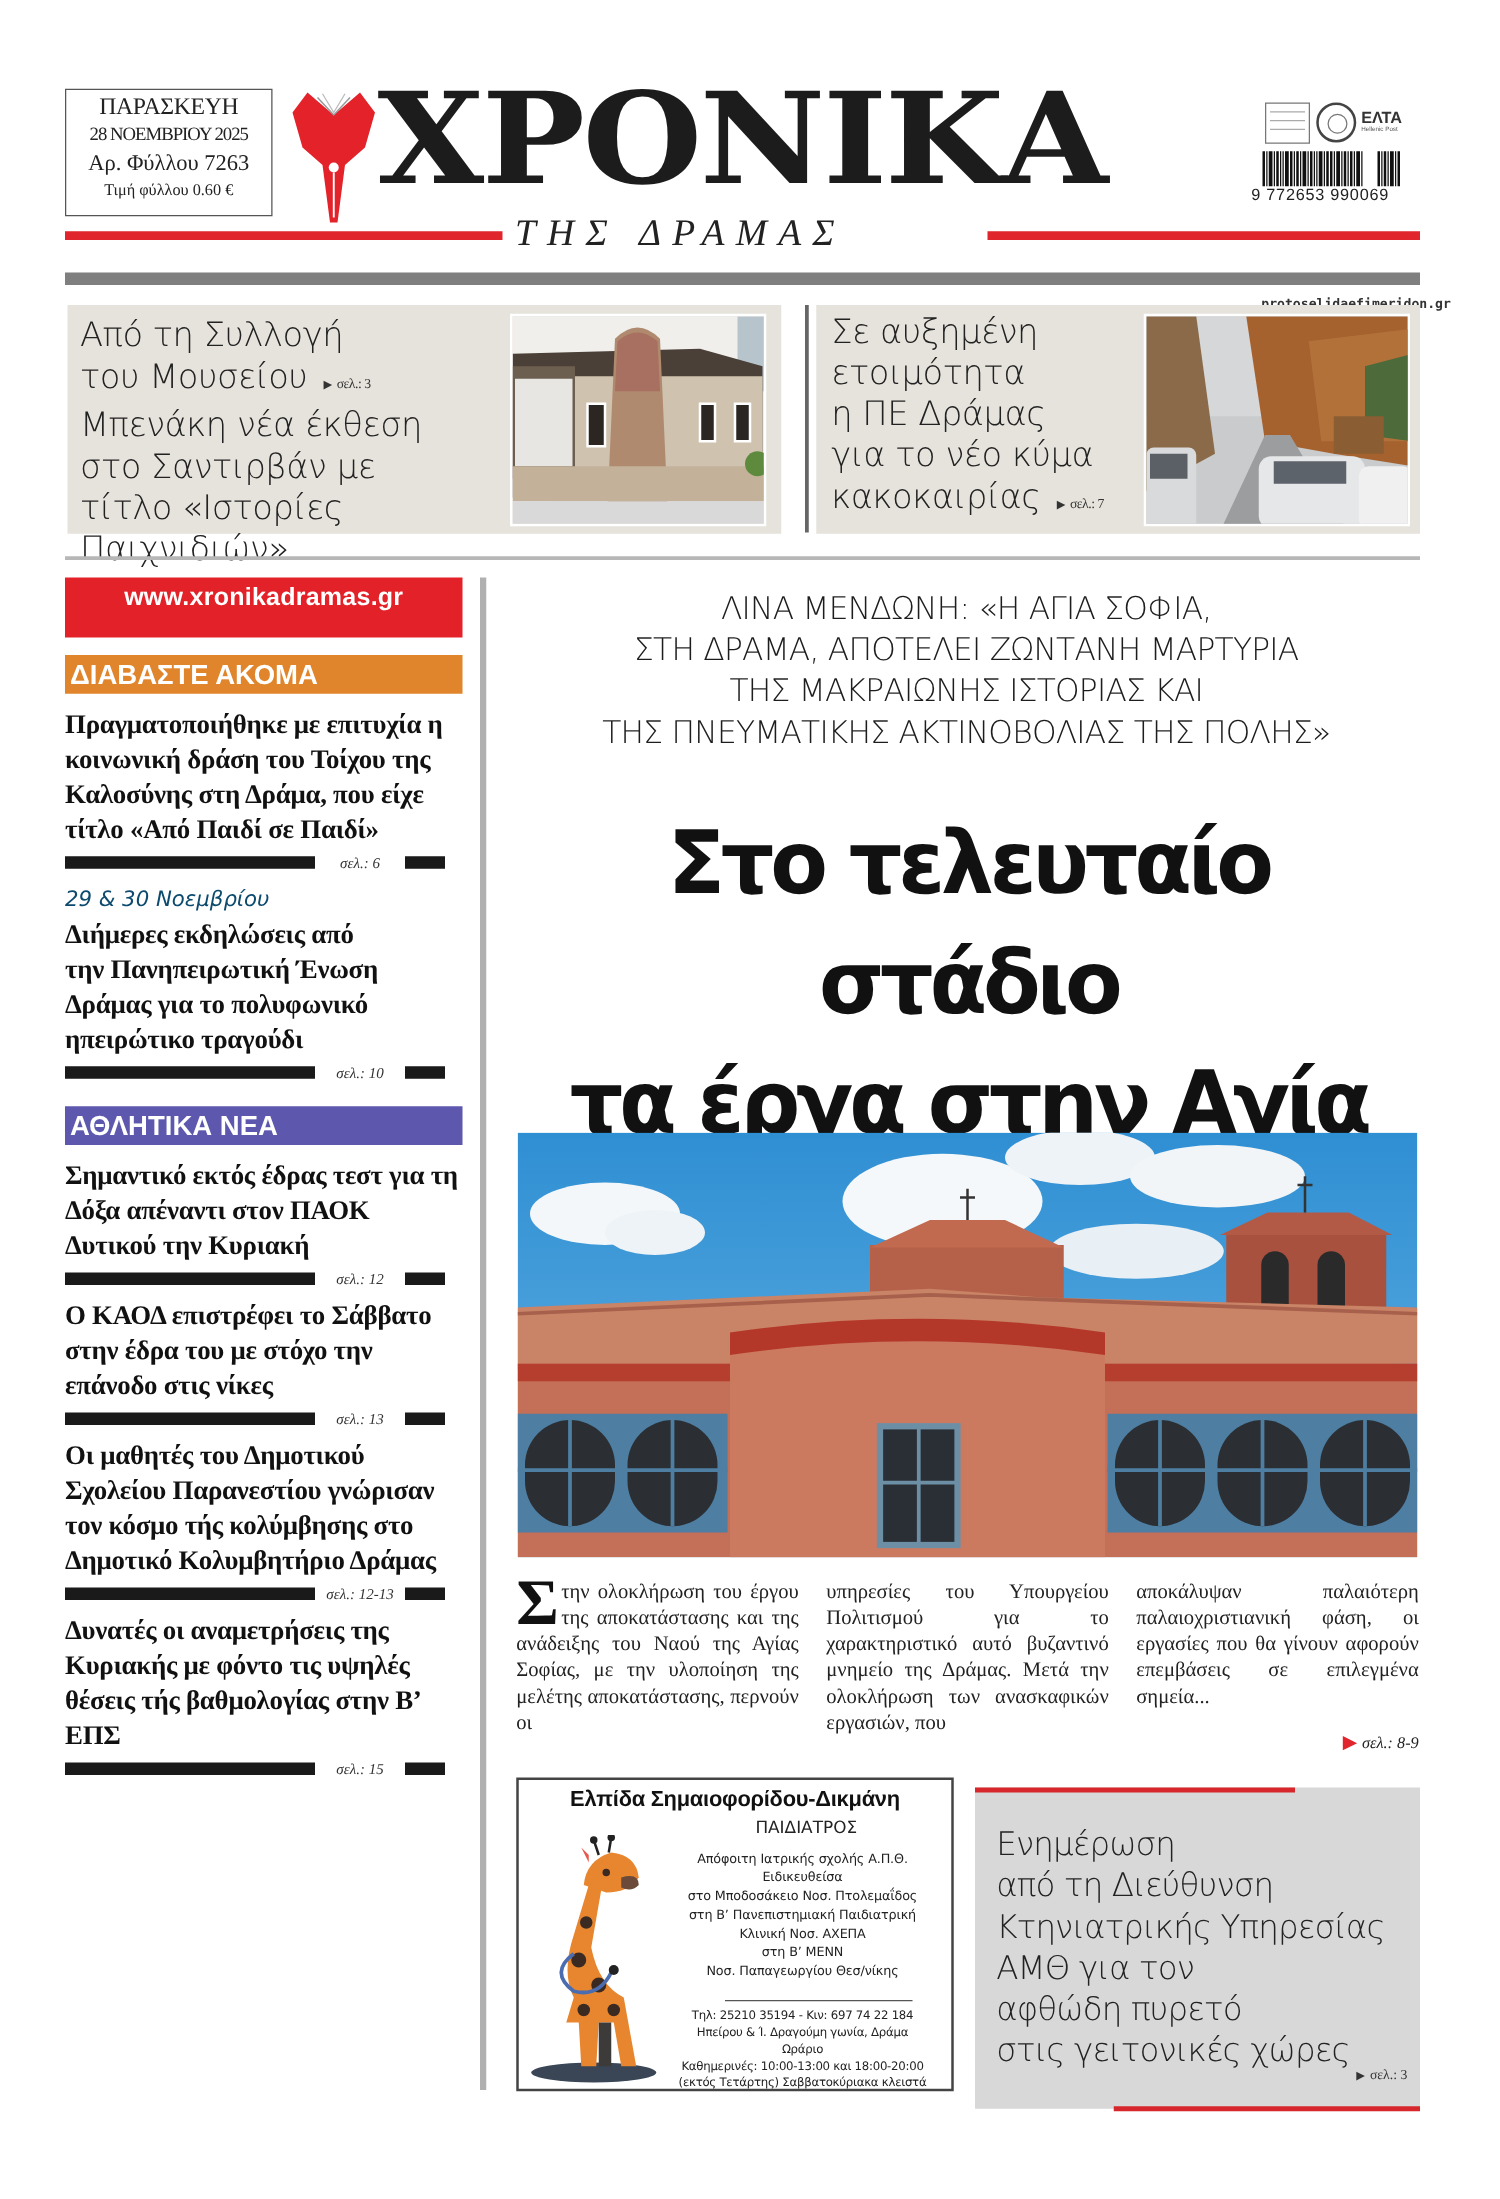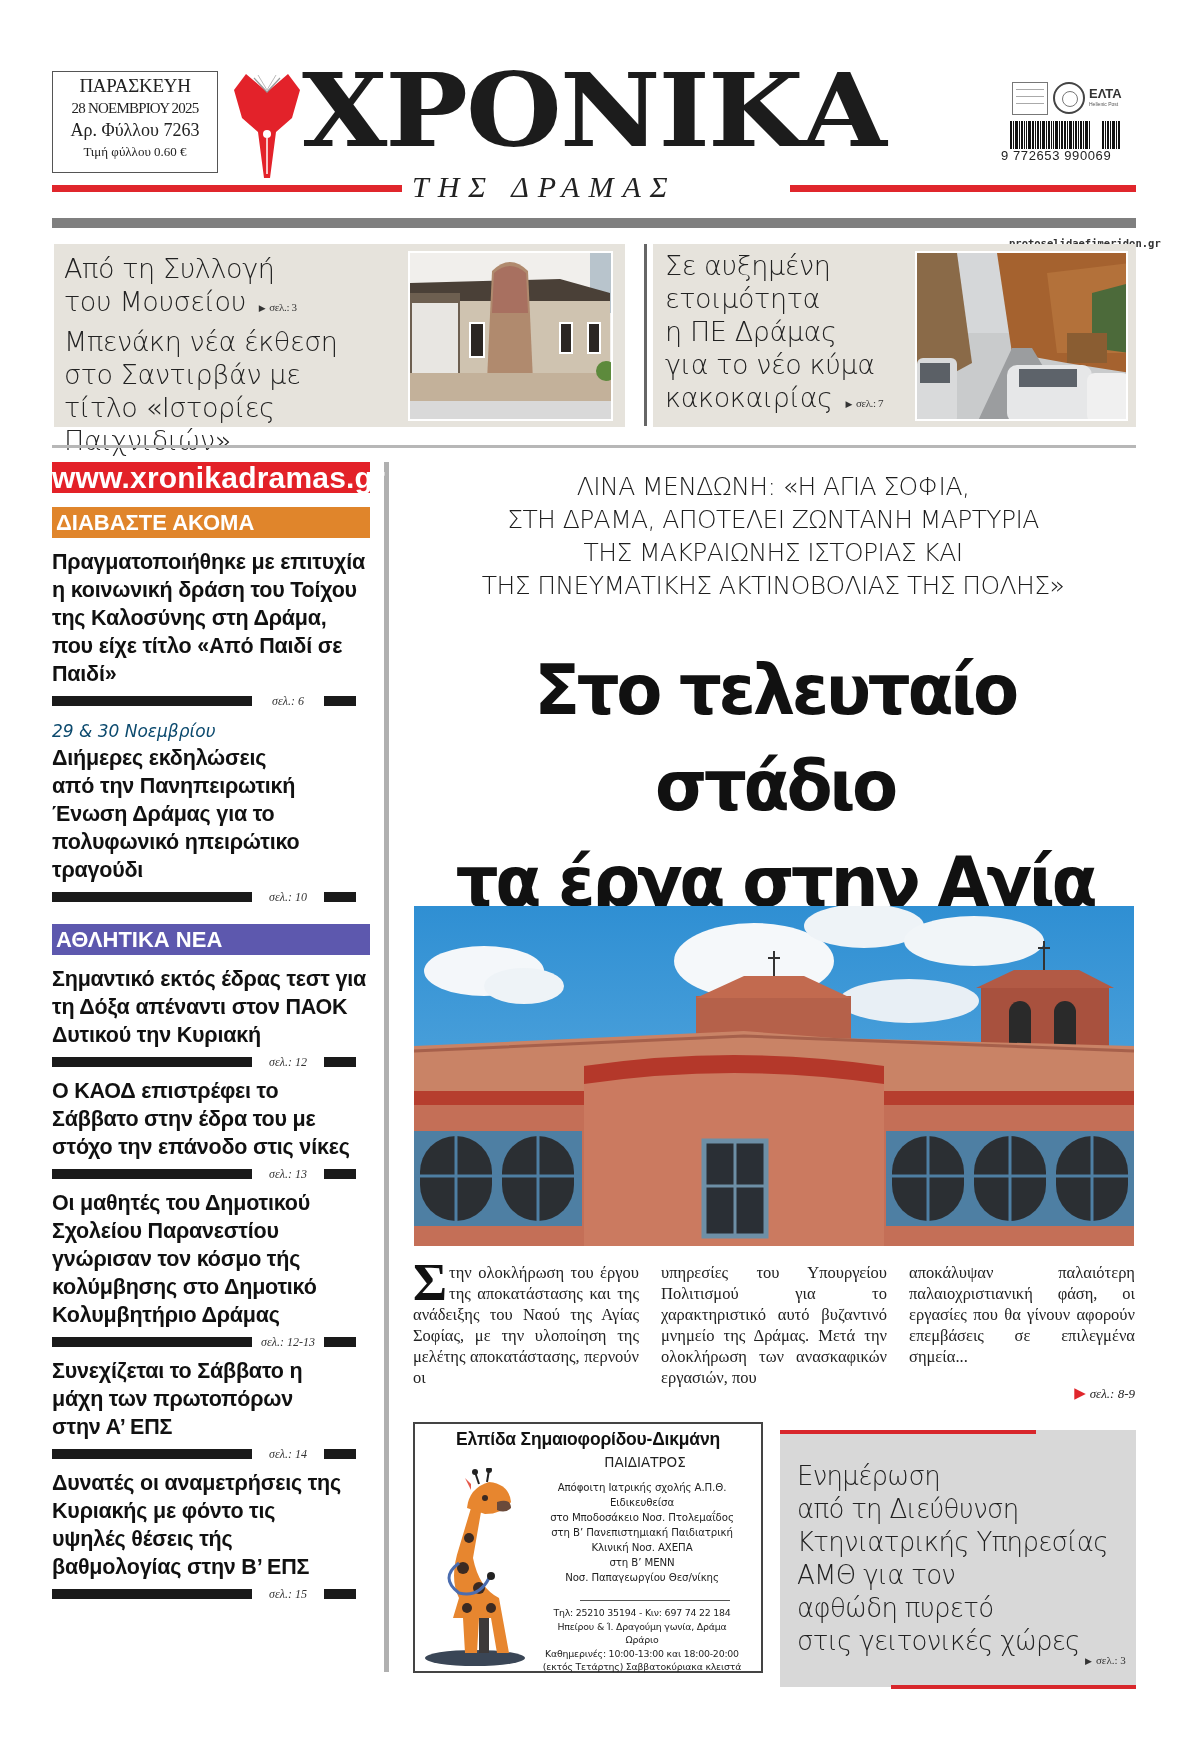--- a/index.html
+++ b/index.html
@@ -49,27 +49,27 @@
   .page-ref .tri { font-size: 9px; margin-right: 4px; }
   .teaser-img { position: absolute; border: 2px solid #fff; overflow: hidden; }
   .teaser-1 .teaser-img { left: 354px; top: 7px; width: 205px; height: 170px; }
   .teaser-2 .teaser-img { left: 262px; top: 7px; width: 213px; height: 170px; }
 
   .hr-full { left: 52px; top: 445px; width: 1084px; height: 3px; background: #b7b7b7; }
   .col-divider { left: 384px; top: 462px; width: 5px; height: 1210px; background: #b0b0b0; }
 
   
   .left-col { left: 52px; top: 462px; width: 318px; }
-  .web-banner { height: 31px; background: #e32128; color: #fff; font-weight: bold; font-size: 30px; text-align: center; line-height: 32px; letter-spacing: 0.2px; }
+  .web-banner { height: 48px; background: #e32128; color: #fff; font-weight: bold; font-size: 20px; text-align: center; line-height: 32px; letter-spacing: 0.2px; }
   .sect-head { height: 31px; color: #fff; font-weight: bold; font-size: 22px; line-height: 31px; padding-left: 4px; margin-top: 14px; }
   .sect-read { background: #e0852b; }
   .sect-sports { background: #5d58ae; }
   .news { margin-top: 10px; }
   .news .kicker { font-family: "DejaVu Sans", sans-serif; font-style: italic; font-weight: 300; font-size: 17px; color: #0c4a6e; line-height: 26px; }
-  .news h3 { font-family: Liberation Sans, sans-serif; font-weight: bold; font-size: 21.5px; line-height: 28px; color: #111; letter-spacing: -0.2px; }
+  .news h3 { font-family: Liberation Serif, serif; font-weight: bold; font-size: 21.5px; line-height: 28px; color: #111; letter-spacing: -0.2px; }
   .rule { position: relative; height: 10px; margin-top: 8px; display: flex; align-items: center; }
   .rule .bar-l { width: 200px; height: 10px; background: #1a1a1a; }
   .rule .ref { width: 72px; text-align: center; font-family: "Liberation Serif", serif; font-style: italic; font-size: 12px; color: #333; }
   .rule .bar-r { width: 32px; height: 10px; background: #1a1a1a; }
 
   
   .overline { left: 410px; top: 470px; width: 726px; text-align: center; font-family: "DejaVu Sans", sans-serif; font-weight: 300;
     font-size: 25px; line-height: 33px; color: #1d1d1d; letter-spacing: -0.6px; }
   .headline { left: 405px; top: 642px; width: 740px; text-align: center; font-family: "DejaVu Sans", sans-serif; font-weight: bold;
     font-size: 70px; line-height: 96px; color: #111; letter-spacing: -3.5px; transform: scaleX(0.96); transform-origin: center top; }
@@ -283,28 +283,20 @@
 
   <article class="news">
     <h3>Οι μαθητές του Δημοτικού Σχολείου Παρανεστίου γνώρισαν τον κόσμο τής κολύμβησης στο Δημοτικό Κολυμβητήριο Δράμας</h3>
     <div class="rule">
       <span class="bar-l"></span>
         <span class="ref">σελ.: 12-13</span>
         <span class="bar-r"></span>
     </div>
   </article>
 
-  <article class="news">
-    <h3 style="width:270px">Συνεχίζεται το Σάββατο η μάχη των πρωτοπόρων στην Α’ ΕΠΣ</h3>
-    <div class="rule">
-      <span class="bar-l"></span>
-        <span class="ref">σελ.: 14</span>
-        <span class="bar-r"></span>
-    </div>
-  </article>
 
   <article class="news">
     <h3 style="width:290px">Δυνατές οι αναμετρήσεις της Κυριακής με φόντο τις υψηλές θέσεις τής βαθμολογίας στην Β’ ΕΠΣ</h3>
     <div class="rule">
       <span class="bar-l"></span>
         <span class="ref">σελ.: 15</span>
         <span class="bar-r"></span>
     </div>
   </article>
 </aside>

